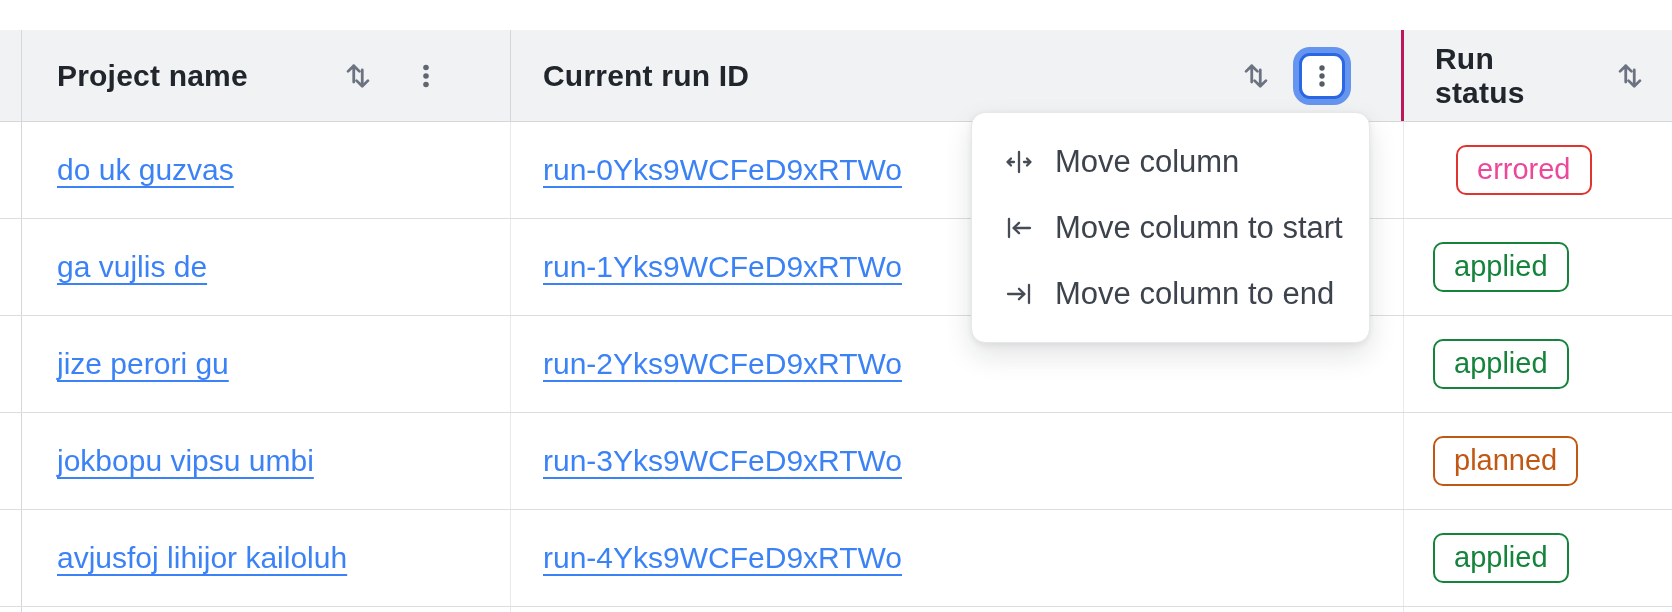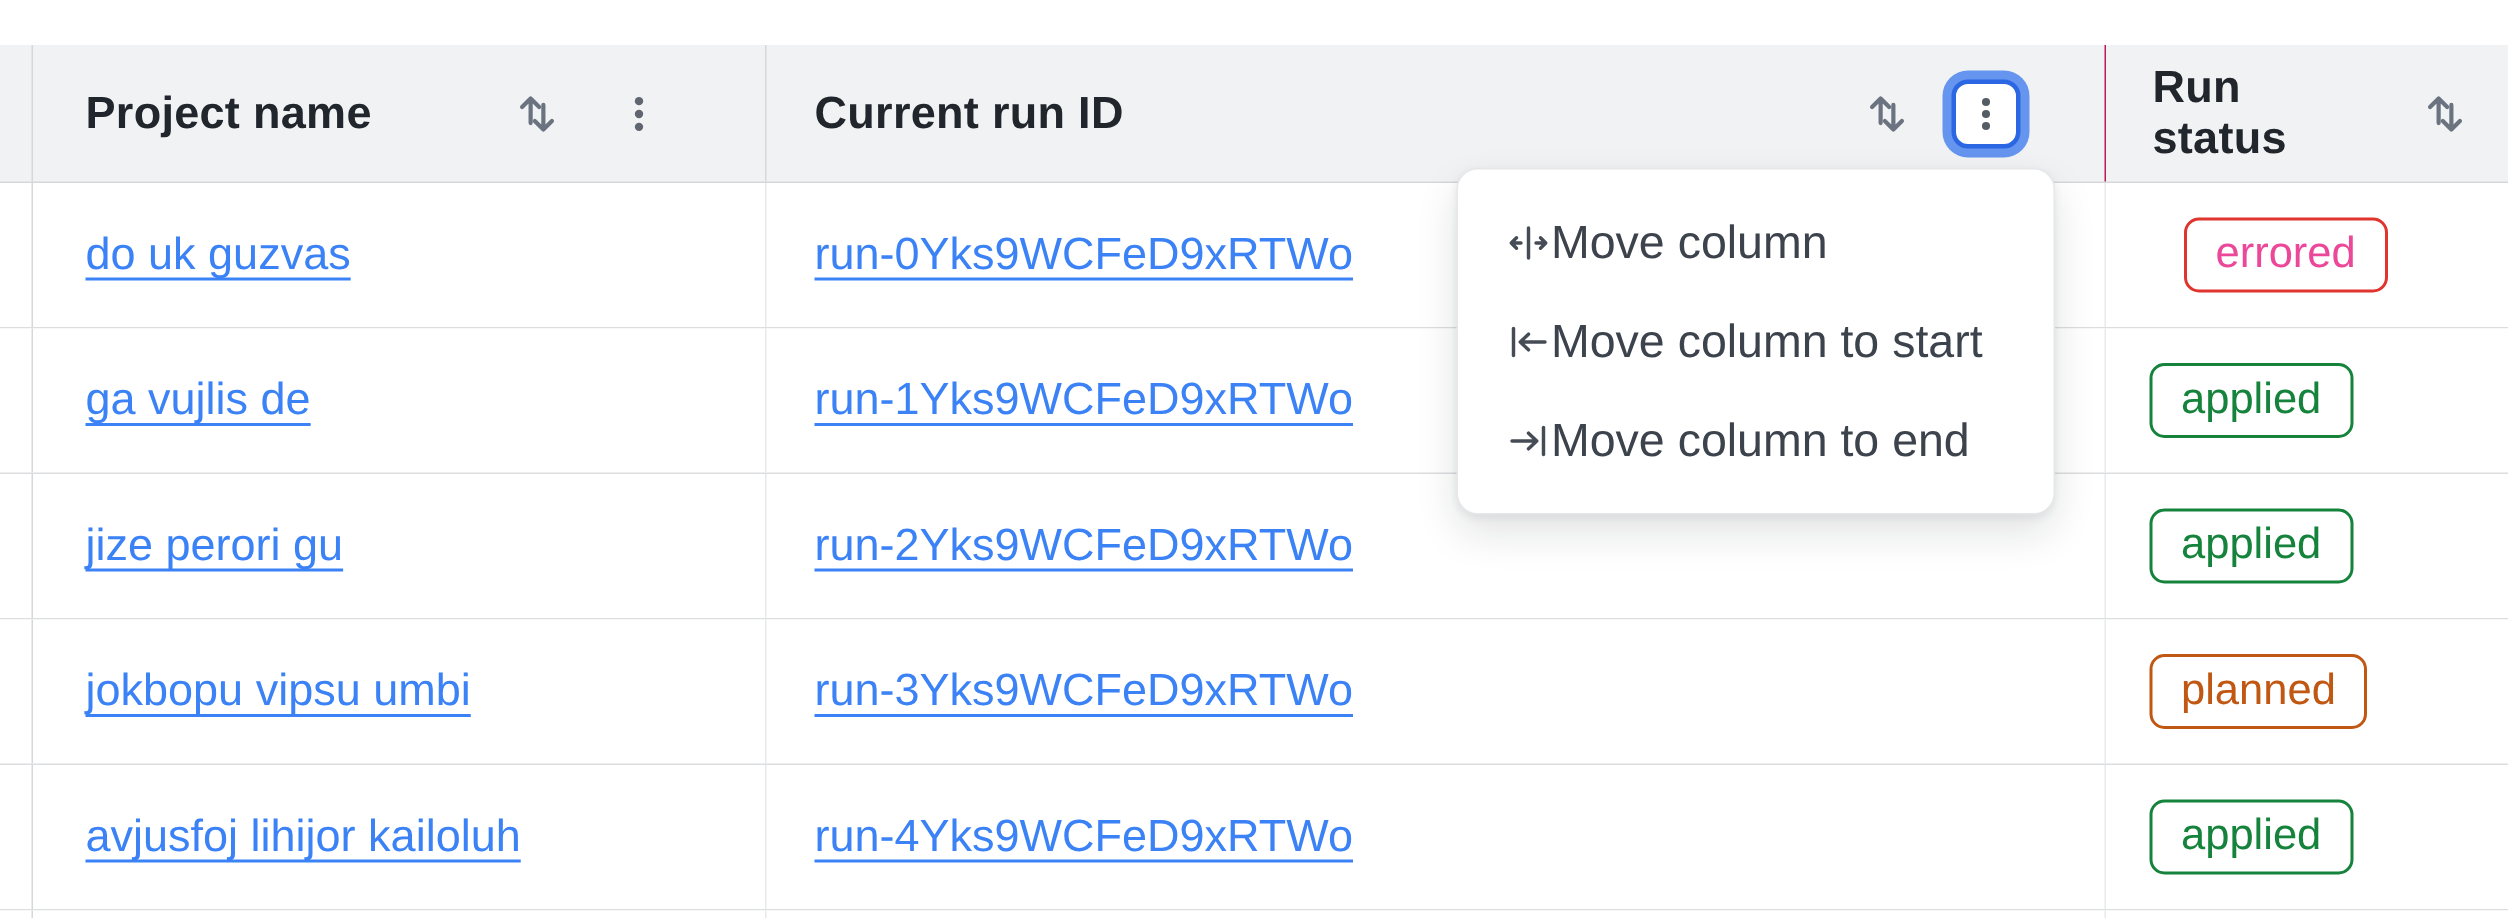--- a/index.html
+++ b/index.html
@@ -12,21 +12,21 @@
 
   
   .header-row {
     display:flex; height:92px; background:#f1f2f4;
     border-bottom:1px solid #d5d7da;
   }
   .gutter { flex:0 0 22px; border-right:1px solid #d5d7da; }
   .col-h { display:flex; align-items:center; }
   .col-h .h-label { font-size:30px; font-weight:700; color:#21262d; letter-spacing:.2px; }
   .col-project { flex:0 0 489px; border-right:1px solid #d5d7da; padding:0 67px 0 35px; }
-  .col-runid   { flex:0 0 893px; border-right:1px solid #be185d; padding:0 56px 0 32px; }
+  .col-runid   { flex:0 0 893px; border-right:3px solid #be185d; padding:0 56px 0 32px; }
   .col-status  { flex:1 1 auto; padding:0 25px 0 31px;gap:45px; }
 
   .icon-btn {
     width:34px; height:34px; display:flex; align-items:center; justify-content:center;
     background:transparent; border:none; cursor:pointer; flex:0 0 auto;
   }
   .push-right { margin-left:auto; }
   .ml34 { margin-left:34px; }
   .ml26 { margin-left:26px; }
 
@@ -61,21 +61,21 @@
 
   
   .menu {
     position:absolute; left:971px; top:112px; width:399px; height:231px;
     background:#ffffff; border:1px solid #e6e7e9; border-radius:14px;
     box-shadow:0 12px 28px rgba(20,24,30,.12), 0 2px 6px rgba(20,24,30,.07);
     padding:16px 0; z-index:5;
   }
   .menu-item {
     display:flex; align-items:center; height:66px; padding:0 24px 0 32px;
-    font-size:31px; color:#3d434c; cursor:pointer;
+    gap:21px; font-size:31px; color:#3d434c; cursor:pointer;
   }
   .menu-item svg { flex:0 0 auto; }
 
   svg { display:block; }
 </style>
 </head>
 <body>
 
 <div class="viewport">
 

